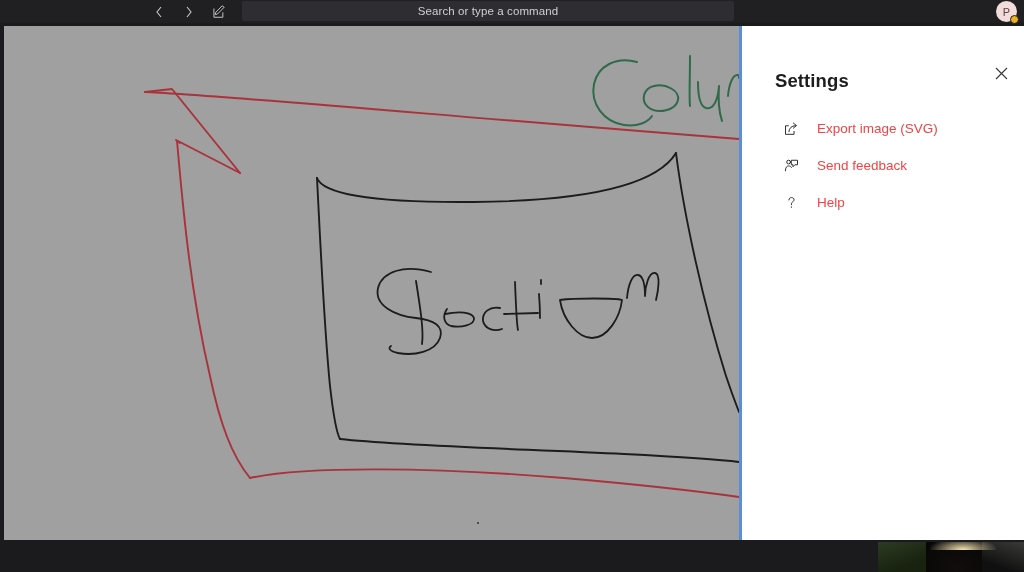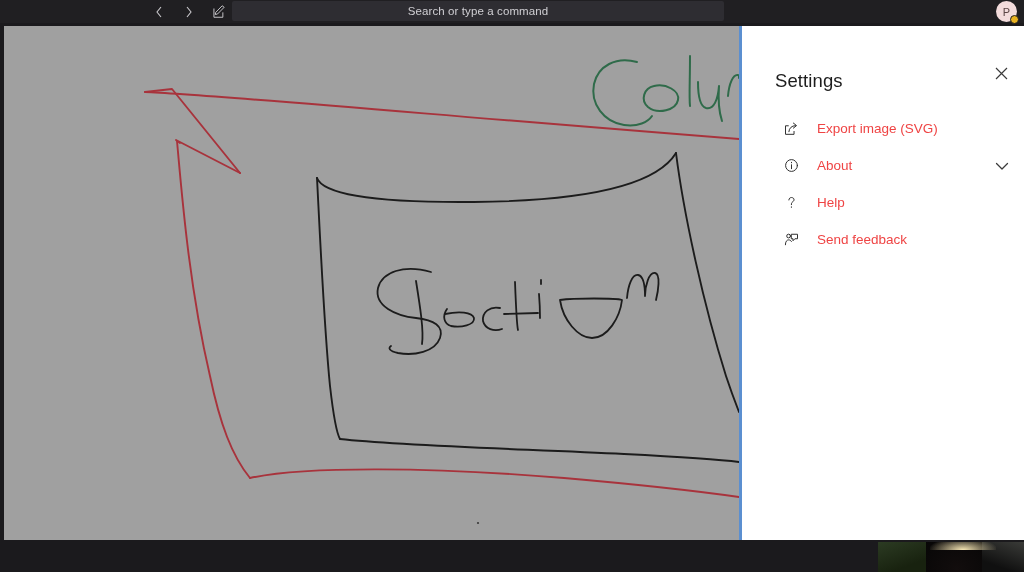--- a/index.html
+++ b/index.html
@@ -39,21 +39,21 @@
     display: flex;
     align-items: center;
     justify-content: center;
     color: #c9c8cc;
     cursor: pointer;
   }
   .nav-icon svg { display: block; }
 
   #search-box {
     position: absolute;
-    left: 232px; top: 1px;
+    left: 242px; top: 1px;
     width: 492px;
     height: 20px;
     background: #2e2d32;
     border-radius: 2px;
     display: flex;
     align-items: center;
     justify-content: center;
     cursor: text;
   }
   #search-placeholder {
@@ -126,21 +126,21 @@
     display: flex;
     align-items: center;
     justify-content: center;
     cursor: pointer;
     color: #3b3b3b;
   }
   #panel-title {
     position: absolute;
     left: 33px; top: 44px;
     font-size: 18.5px;
-    font-weight: normal;
+    font-weight: bold;
     color: #1d1d1d;
     letter-spacing: .1px;
   }
   #menu-list {
     position: absolute;
     left: 33px; top: 84px;
     width: 238px;
   }
   .menu-item {
     position: relative;
@@ -345,58 +345,43 @@
       <span class="menu-icon">
         <svg width="15" height="15" viewBox="0 0 16 16" fill="none" stroke="currentColor" stroke-width="1.05" stroke-linecap="round" stroke-linejoin="round">
           <path d="M4.6 5.1 L1.6 5.1 L1.6 14.2 L10.7 14.2 L10.7 11.1"></path>
           <path d="M5.2 11.4 C5.6 7.4 8.0 5.2 12.2 4.9"></path>
           <path d="M10.0 2.2 L13.4 4.9 L10.0 7.6"></path>
         </svg>
       </span>
       <span class="menu-label">Export image (SVG)</span>
     </div>
 
+
     <div class="menu-item">
       <span class="menu-icon">
-        <svg width="15" height="15" viewBox="0 0 16 16" fill="none" stroke="currentColor" stroke-width="1.05" stroke-linecap="round">
-          <circle cx="8" cy="8" r="6.3"></circle>
-          <path d="M8 7.2 L8 11.4"></path>
-          <path d="M8 4.6 L8 5.1"></path>
+        <svg width="15" height="15" viewBox="0 0 16 16" fill="none" stroke="currentColor" stroke-width="1.05" stroke-linecap="round" stroke-linejoin="round">
+          <circle cx="4.9" cy="4.3" r="2.0"></circle>
+          <path d="M1.5 13.6 C1.5 10.2 3.0 8.4 5.0 8.4 C6.3 8.4 7.3 9.0 7.9 10.1"></path>
+          <path d="M8.2 2.4 L14.4 2.4 L14.4 7.2 L11.6 7.2 L9.6 9.3 L9.6 7.2 L8.2 7.2 Z"></path>
         </svg>
       </span>
-      <span class="menu-label">About</span>
-      <span class="menu-chevron">
-        <svg width="14" height="10" viewBox="0 0 14 10" fill="none" stroke="currentColor" stroke-width="1.25" stroke-linecap="round" stroke-linejoin="round">
-          <path d="M1.5 2.5 L7 8 L12.5 2.5"></path>
-        </svg>
-      </span>
+      <span class="menu-label">Send feedback</span>
     </div>
 
     <div class="menu-item">
       <span class="menu-icon">
         <svg width="15" height="15" viewBox="0 0 16 16" fill="none" stroke="currentColor" stroke-width="1.05" stroke-linecap="round" stroke-linejoin="round">
           <path d="M5.2 5.3 C5.3 3.5 6.6 2.6 8.1 2.7 C9.7 2.8 10.8 3.8 10.7 5.2
                    C10.6 6.8 9.0 7.3 8.3 8.2 C7.9 8.8 7.9 9.6 7.9 10.3"></path>
           <path d="M7.9 12.6 L7.9 13.2"></path>
         </svg>
       </span>
       <span class="menu-label">Help</span>
     </div>
 
-    <div class="menu-item">
-      <span class="menu-icon">
-        <svg width="15" height="15" viewBox="0 0 16 16" fill="none" stroke="currentColor" stroke-width="1.05" stroke-linecap="round" stroke-linejoin="round">
-          <circle cx="4.9" cy="4.3" r="2.0"></circle>
-          <path d="M1.5 13.6 C1.5 10.2 3.0 8.4 5.0 8.4 C6.3 8.4 7.3 9.0 7.9 10.1"></path>
-          <path d="M8.2 2.4 L14.4 2.4 L14.4 7.2 L11.6 7.2 L9.6 9.3 L9.6 7.2 L8.2 7.2 Z"></path>
-        </svg>
-      </span>
-      <span class="menu-label">Send feedback</span>
-    </div>
-
   </div>
 </div>
 
 <div id="bottom-strip"></div>
 <div id="video-thumb">
   <div class="vt-left"></div>
   <div class="vt-mid"></div>
   <div class="vt-right"></div>
   <div class="vt-glow"></div>
 </div>

